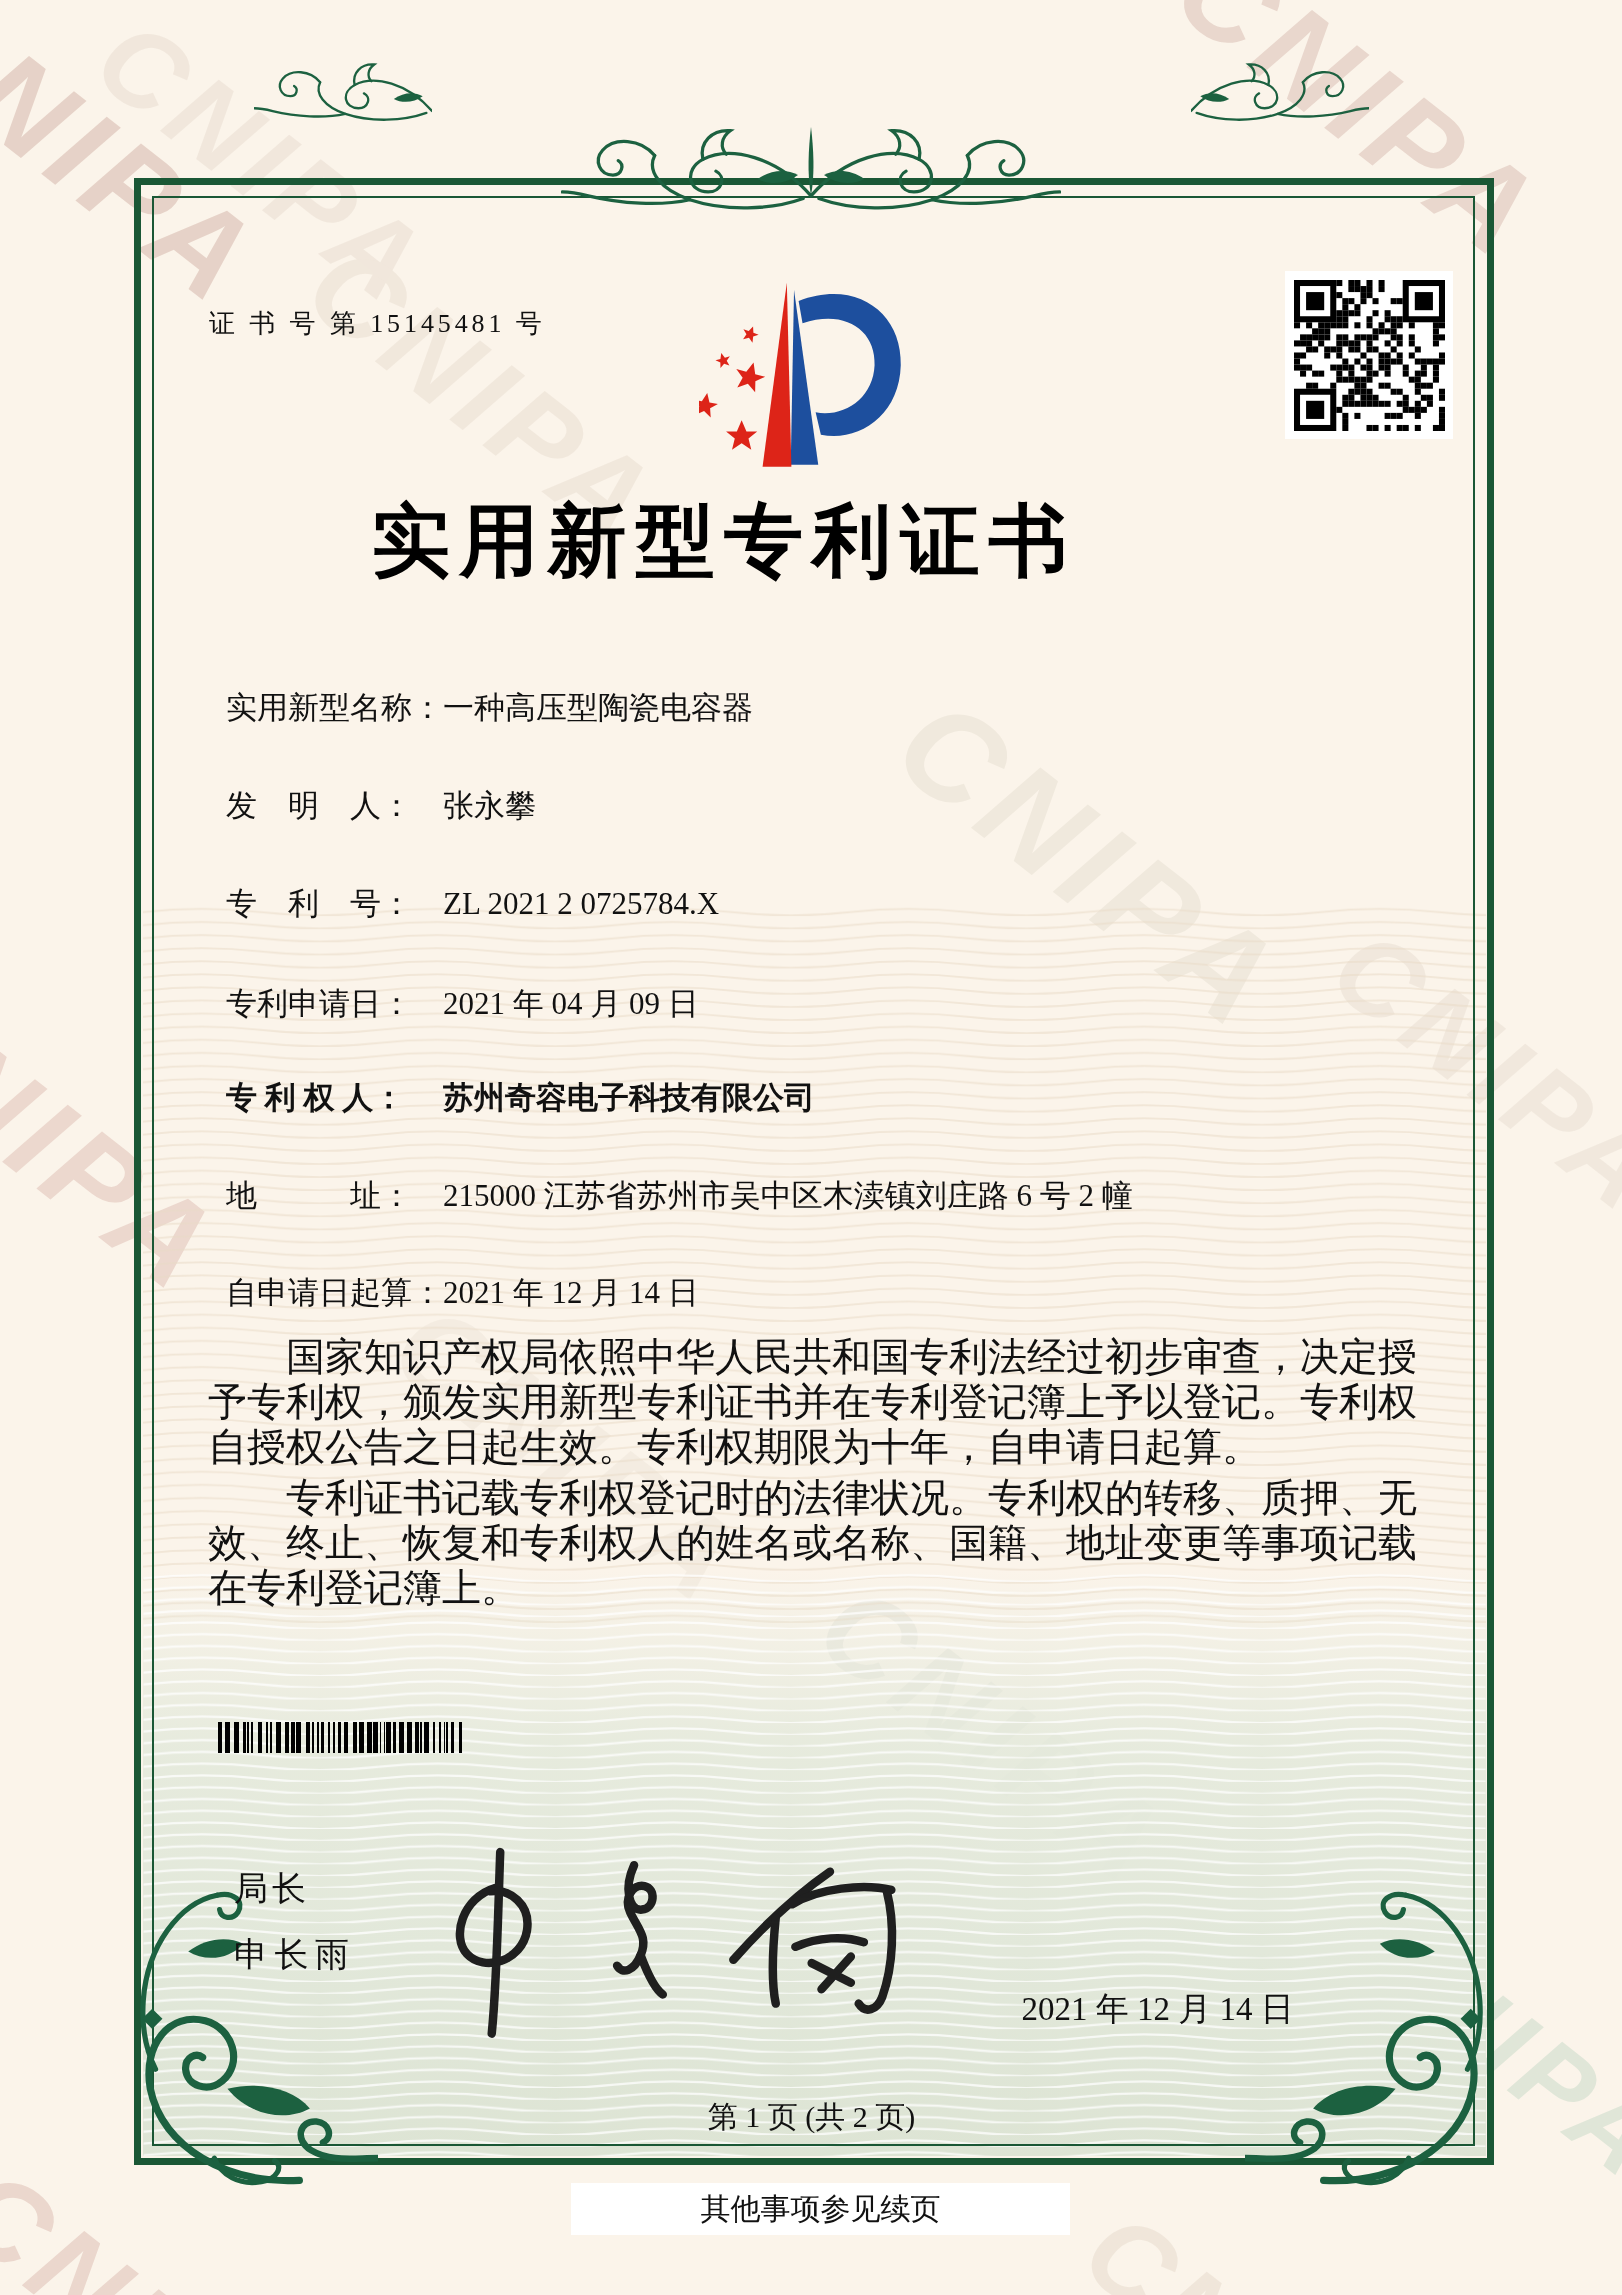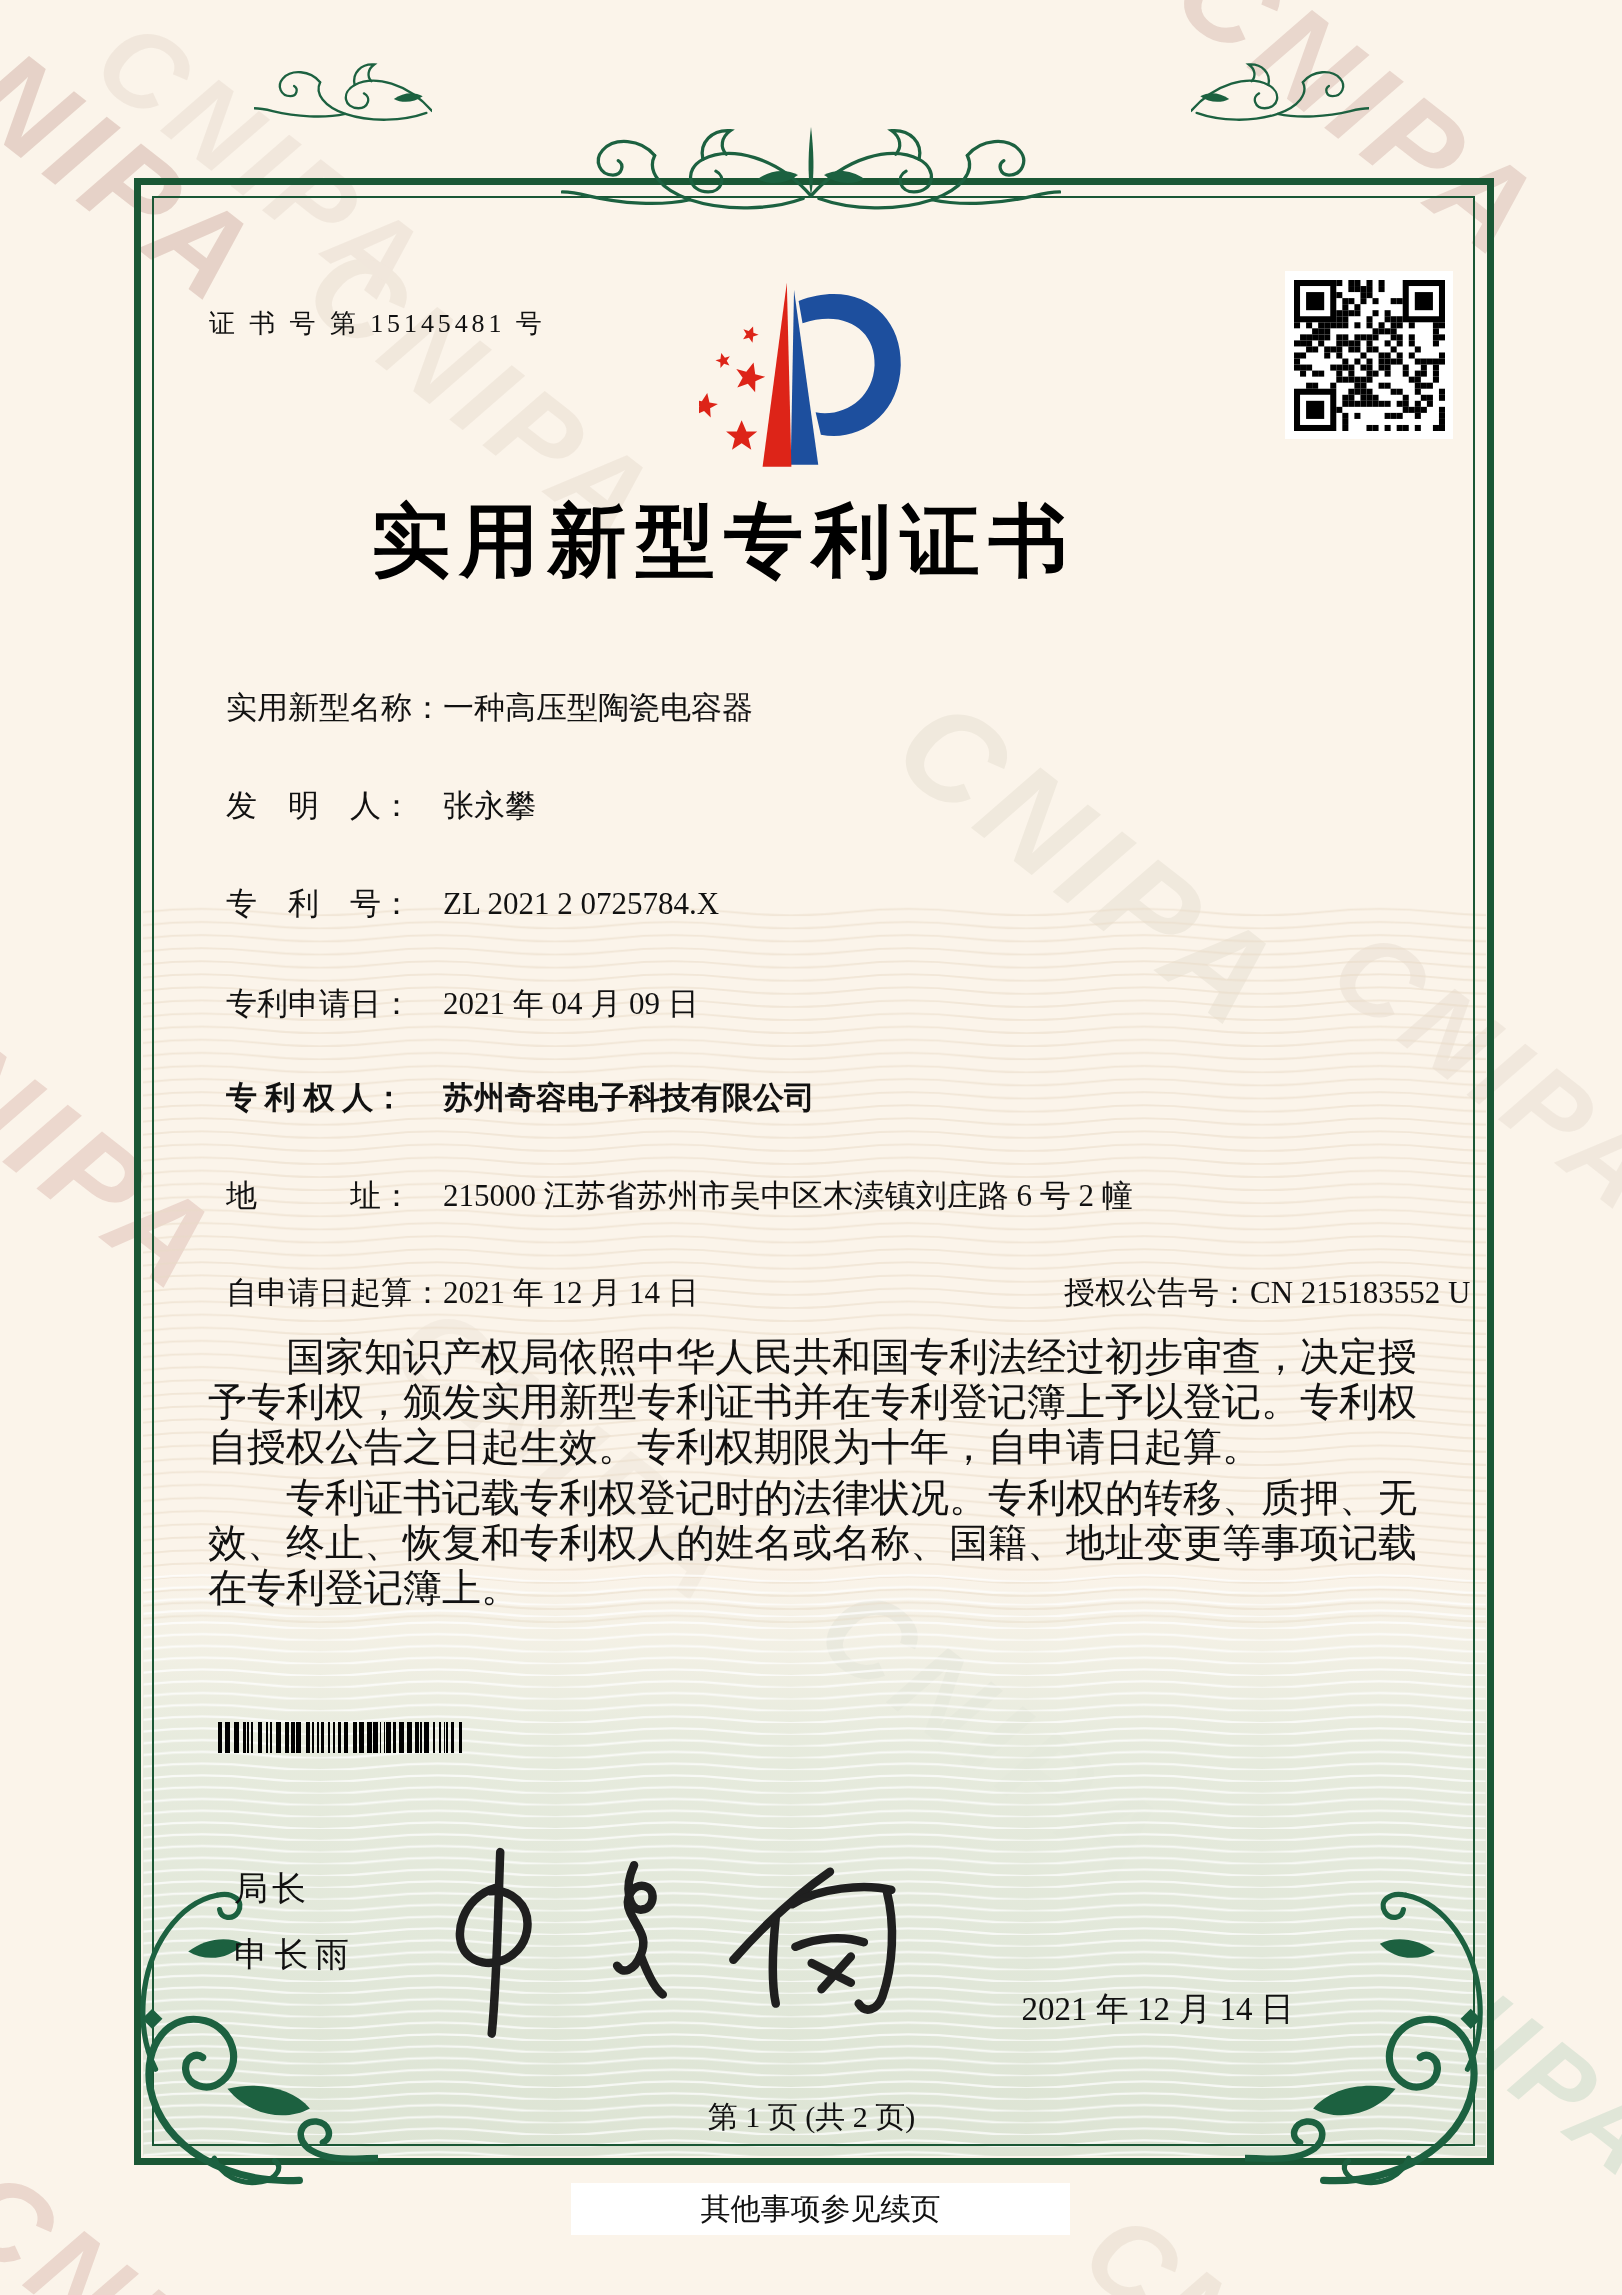--- a/index.html
+++ b/index.html
@@ -367,21 +367,20 @@
 
 <div class="row" style="top:687px;"><span class="lbl"><span>实用新型名称</span><span>：</span></span><span>一种高压型陶瓷电容器</span></div>
 <div class="row" style="top:785px;"><span class="lbl"><span>发　明　人</span><span>：</span></span><span>张永攀</span></div>
 <div class="row" style="top:883px;"><span class="lbl"><span>专　利　号</span><span>：</span></span><span>ZL 2021 2 0725784.X</span></div>
 <div class="row" style="top:983px;"><span class="lbl"><span>专利申请日</span><span>：</span></span><span>2021 年 04 月 09 日</span></div>
 <div class="row" style="top:1077px;font-weight:bold;"><span class="lbl"><span>专 利 权 人</span><span>：</span></span><span>苏州奇容电子科技有限公司</span></div>
 <div class="row" style="top:1175px;"><span class="lbl"><span>地　　　址</span><span>：</span></span><span>215000 江苏省苏州市吴中区木渎镇刘庄路 6 号 2 幢</span></div>
 
 <div class="row" style="top:1272px;width:1243px;">
   <span><span>自申请日起算</span><span>：</span></span><span>2021 年 12 月 14 日</span>
-  <span class="grant2"><span>授权公告号</span><span>：</span><span>CN 215183552 U</span></span>
 </div>
 
 <div class="paras">
   <p>国家知识产权局依照中华人民共和国专利法经过初步审查，决定授予专利权，颁发实用新型专利证书并在专利登记簿上予以登记。专利权自授权公告之日起生效。专利权期限为十年，自申请日起算。</p>
   <p>专利证书记载专利权登记时的法律状况。专利权的转移、质押、无效、终止、恢复和专利权人的姓名或名称、国籍、地址变更等事项记载在专利登记簿上。</p>
 </div>
 
 <div class="barcode">
     <div style="width:3.9px;margin-right:3.3px"></div>
     <div style="width:5.2px;margin-right:3.9px"></div>

